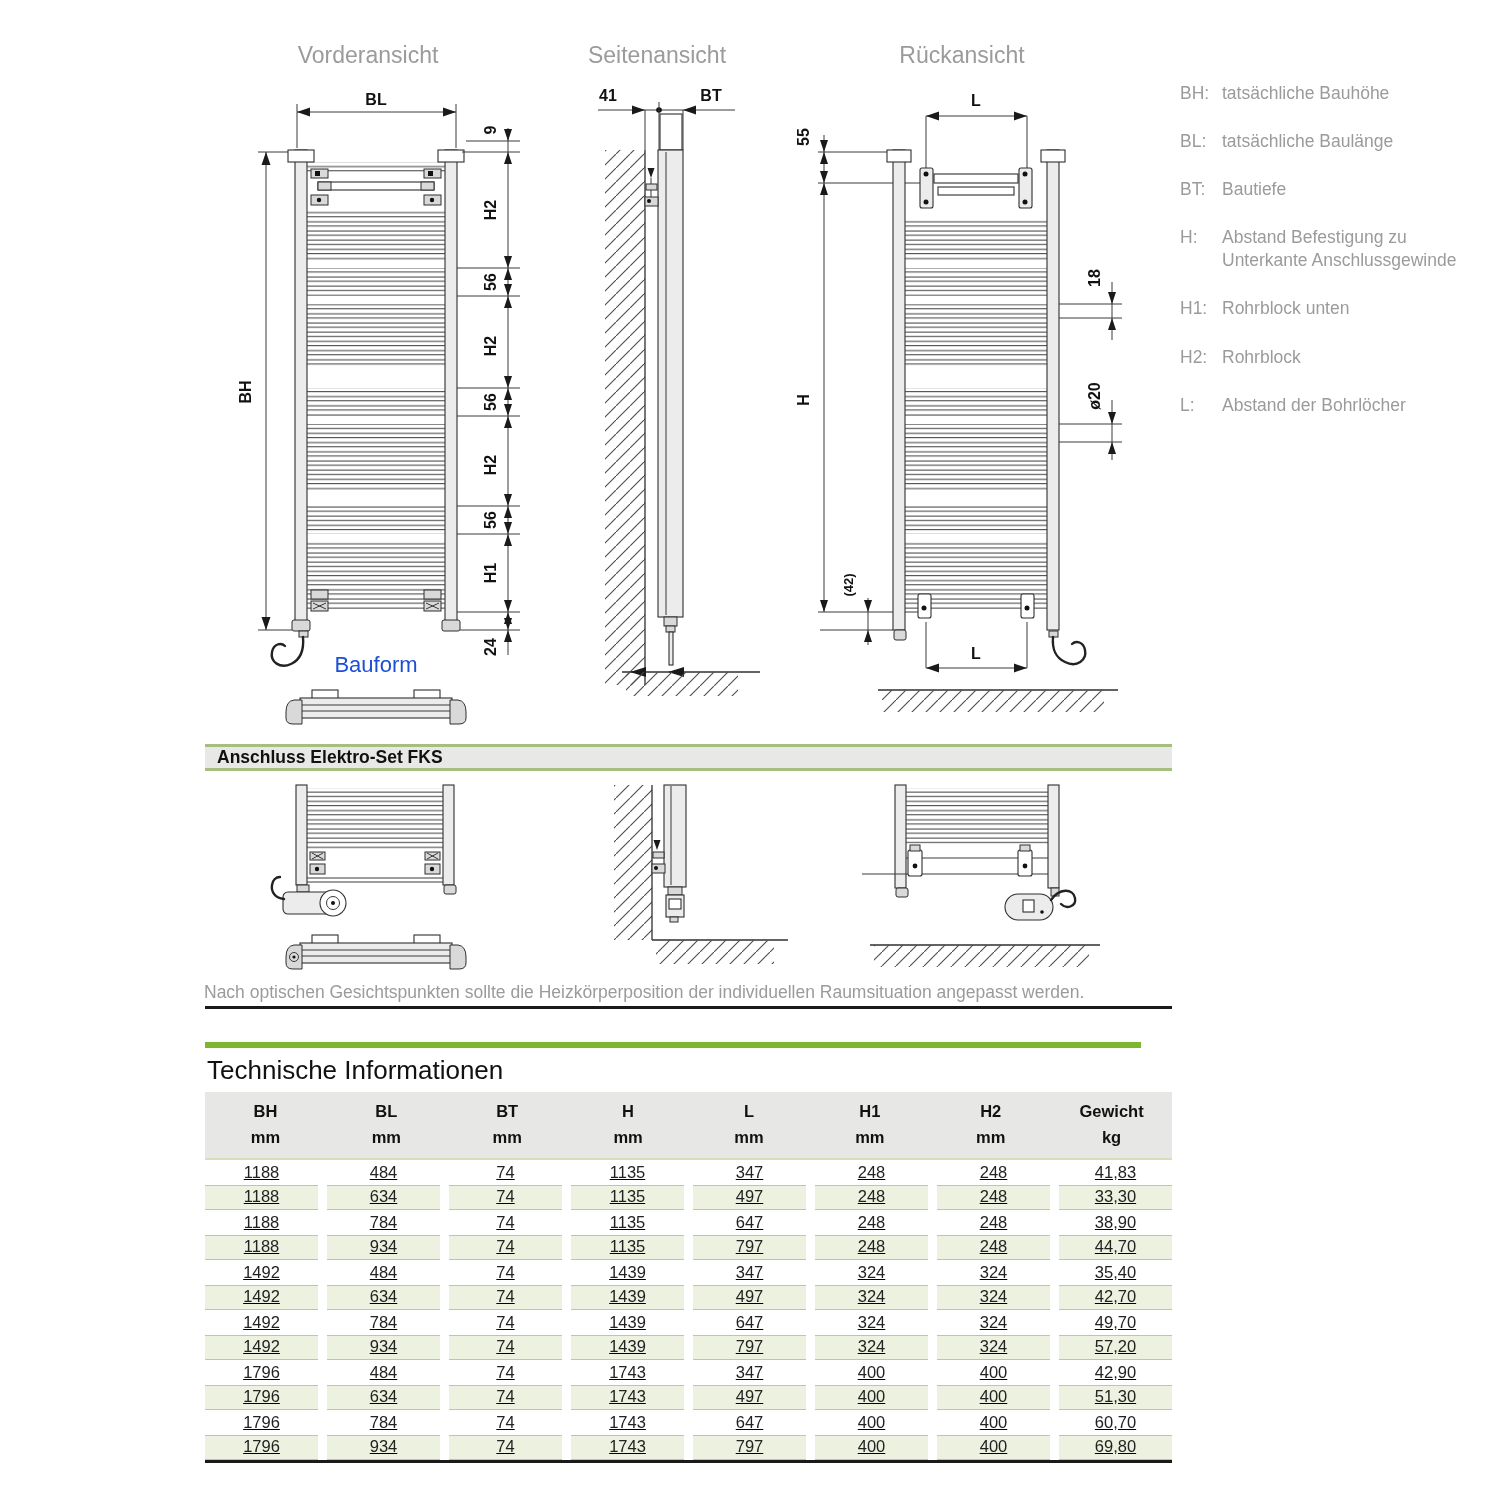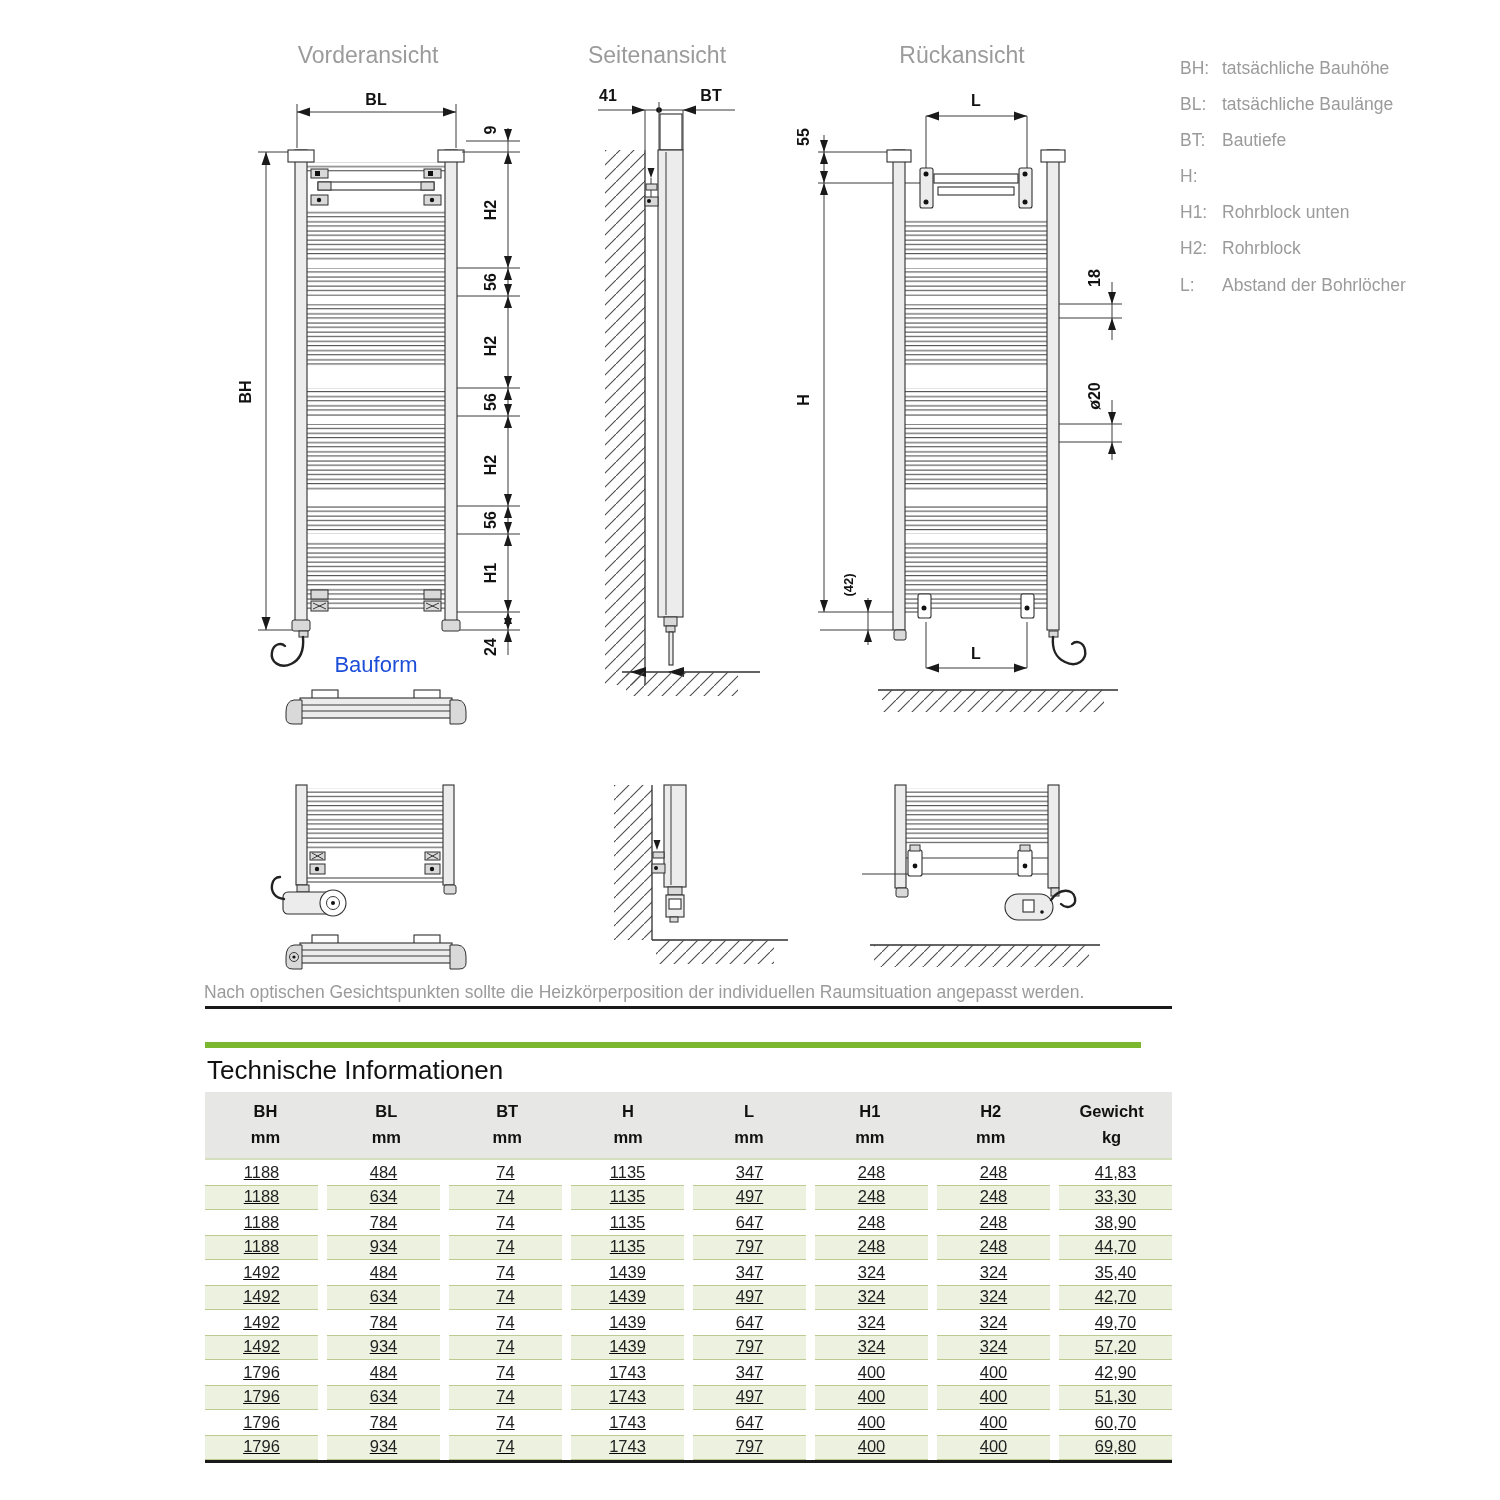--- a/index.html
+++ b/index.html
@@ -2,21 +2,21 @@
 <html><head>
 <meta charset="utf-8">
 <style>
   html,body{margin:0;padding:0;background:#fff;}
   .page{position:relative;width:1500px;height:1500px;background:#ffffff;
         font-family:"Liberation Sans",sans-serif;overflow:hidden;}
   .view-title{position:absolute;width:200px;text-align:center;color:#9b9b9b;
               font-size:23px;}
   .legend{position:absolute;left:1180px;top:57px;width:316px;color:#9b9b9b;
           font-size:17.5px;line-height:1.32;}
-  .legend-item{display:grid;grid-template-columns:42px 1fr;margin-bottom:13px;}
+  .legend-item{display:grid;grid-template-columns:42px 1fr;margin-bottom:13px;margin-top:25px;}
   .bauform{position:absolute;left:296px;top:652px;width:160px;text-align:center;
            color:#1d4ed8;font-size:22px;}
   .anschluss-bar{position:absolute;left:205px;top:744px;width:967px;height:27px;
                  background:#e8e8e6;border-top:3px solid #a6bf7e;border-bottom:3px solid #a6bf7e;
                  display:flex;align-items:center;padding-left:12px;box-sizing:border-box;
                  font-size:17.5px;font-weight:bold;color:#111;}
   .note{position:absolute;left:204px;top:982px;font-size:17.5px;color:#9b9b9b;}
   .divider{position:absolute;left:205px;top:1006px;width:967px;height:3px;background:#1a1a1a;}
   .green-bar{position:absolute;left:205px;top:1042px;width:936px;height:6px;background:#7cb82f;}
   .tech-title{position:absolute;left:207px;top:1055px;font-size:26px;font-weight:normal;color:#111;}
@@ -57,20 +57,21 @@
       <div class="legend-item">
         <span>BL:</span>
         <span>tatsächliche Baulänge</span>
       </div>
       <div class="legend-item">
         <span>BT:</span>
         <span>Bautiefe</span>
       </div>
       <div class="legend-item">
         <span>H:</span>
+        <span>Abstand Befestigung zu Unterkante Anschlussgewinde</span>
       </div>
       <div class="legend-item">
         <span>H1:</span>
         <span>Rohrblock unten</span>
       </div>
       <div class="legend-item">
         <span>H2:</span>
         <span>Rohrblock</span>
       </div>
       <div class="legend-item">
@@ -318,20 +319,23 @@
 
     <rect class="partd" x="1049" y="631" width="9" height="6"></rect>
     <path class="cable" d="M1053,637 c-1,12 2,20 12,25 c12,6 22,-2 20,-12 c-1.5,-8 -9,-10 -13,-6"></path>
 
     <line x1="878" y1="690" x2="1118" y2="690" stroke="#2f2f2f" stroke-width="1.3"></line>
     <rect fill="url(#htR)" x="882" y="690" width="222" height="22"></rect>
   </svg>
 
   <div class="bauform">Bauform</div>
 
+  <div class="anschluss-bar">
+    <span>Anschluss Elektro-Set FKS</span>
+  </div>
 
   <svg style="left:260px;top:785px" width="240" height="195" viewBox="260 785 240 195">
     <defs>
       <pattern id="rgA" patternUnits="userSpaceOnUse" width="12" height="9.2">
         <line x1="0" y1="1" x2="12" y2="1" stroke="#3c3c3c" stroke-width="1"></line>
         <line x1="0" y1="5.2" x2="12" y2="5.2" stroke="#3c3c3c" stroke-width="1"></line>
       </pattern>
     </defs>
     <rect class="part" x="296" y="785" width="11" height="100"></rect>
     <rect class="part" x="443" y="785" width="11" height="100"></rect>

